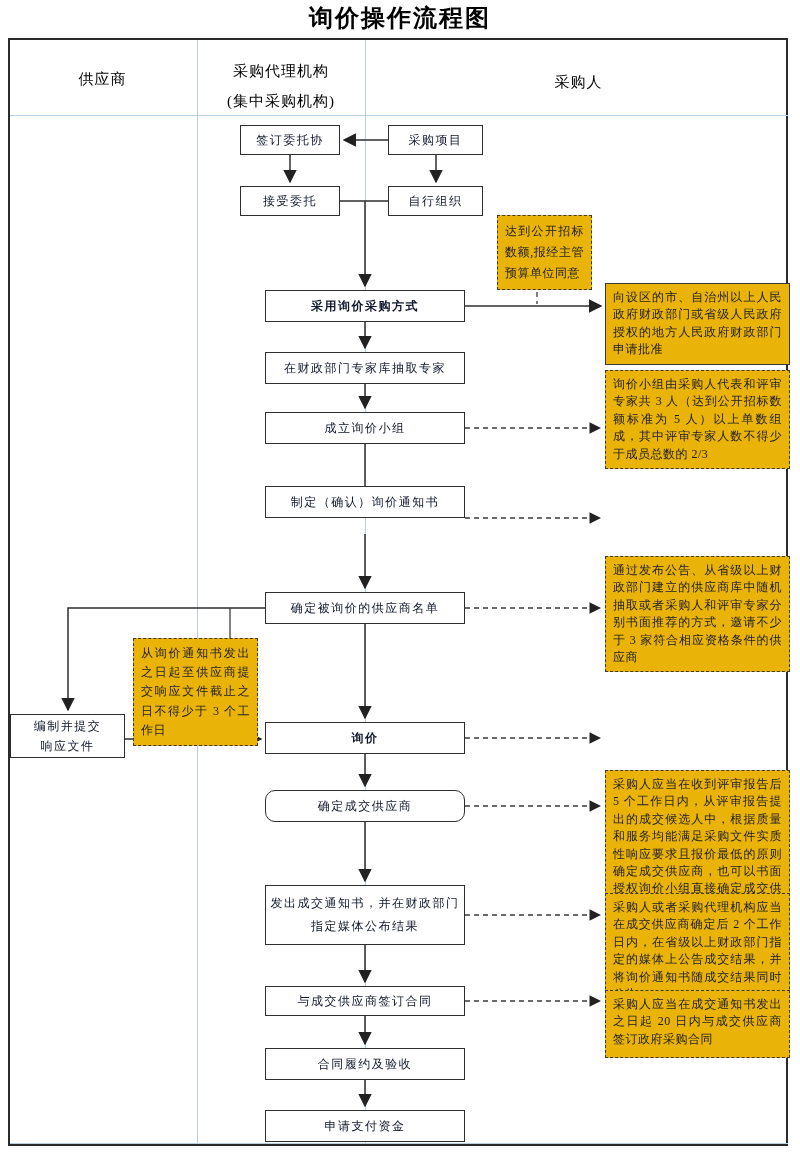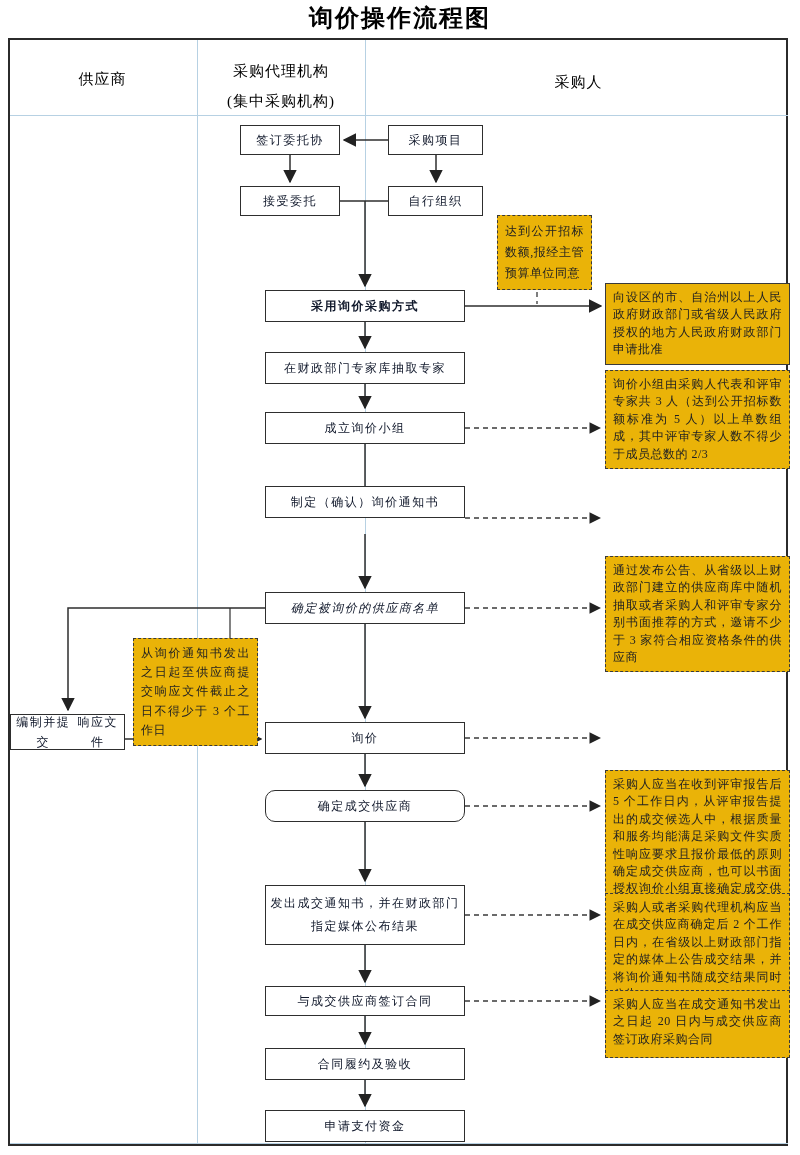--- a/index.html
+++ b/index.html
@@ -89,26 +89,26 @@
   </svg>
 
   <div class="node" style="left:240px;top:125px;width:100px;height:30px;">签订委托协</div>
   <div class="node" style="left:388px;top:125px;width:95px;height:30px;">采购项目</div>
   <div class="node" style="left:240px;top:186px;width:100px;height:30px;">接受委托</div>
   <div class="node" style="left:388px;top:186px;width:95px;height:30px;">自行组织</div>
   <div class="node" style="left:265px;top:290px;width:200px;height:32px;font-weight:bold;">采用询价采购方式</div>
   <div class="node" style="left:265px;top:352px;width:200px;height:32px;">在财政部门专家库抽取专家</div>
   <div class="node" style="left:265px;top:412px;width:200px;height:32px;">成立询价小组</div>
   <div class="node" style="left:265px;top:486px;width:200px;height:32px;">制定（确认）询价通知书</div>
-  <div class="node" style="left:265px;top:592px;width:200px;height:32px;font-style:italic;">确定被询价的供应商名单</div>
-  <div class="node twoline" style="left:10px;top:714px;width:115px;height:36px;flex-direction:row;line-height:1.7;">
+  <div class="node" style="left:265px;top:592px;width:200px;height:32px;">确定被询价的供应商名单</div>
+  <div class="node twoline" style="left:10px;top:714px;width:115px;height:44px;flex-direction:column;line-height:1.7;">
     <span>编制并提交</span>
     <span>响应文件</span>
   </div>
-  <div class="node" style="left:265px;top:722px;width:200px;height:32px;">询价</div>
+  <div class="node" style="left:265px;top:722px;width:200px;height:32px;font-weight:bold;">询价</div>
   <div class="node" style="left:265px;top:790px;width:200px;height:32px;border-radius:10px;">确定成交供应商</div>
   <div class="node" style="left:265px;top:885px;width:200px;height:60px;line-height:1.9;">发出成交通知书，并在财政部门指定媒体公布结果</div>
   <div class="node" style="left:265px;top:986px;width:200px;height:30px;">与成交供应商签订合同</div>
   <div class="node" style="left:265px;top:1048px;width:200px;height:32px;">合同履约及验收</div>
   <div class="node" style="left:265px;top:1110px;width:200px;height:32px;">申请支付资金</div>
 
   <div class="note solid" style="left:605px;top:283px;width:185px;min-height:62px;">向设区的市、自治州以上人民政府财政部门或省级人民政府授权的地方人民政府财政部门申请批准</div>
 
   <div class="note" style="left:497px;top:215px;width:95px;min-height:68px;line-height:1.75;">达到公开招标数额,报经主管预算单位同意</div>
   <div class="note" style="left:605px;top:370px;width:185px;min-height:78px;">询价小组由采购人代表和评审专家共 3 人（达到公开招标数额标准为 5 人）以上单数组成，其中评审专家人数不得少于成员总数的 2/3</div>

